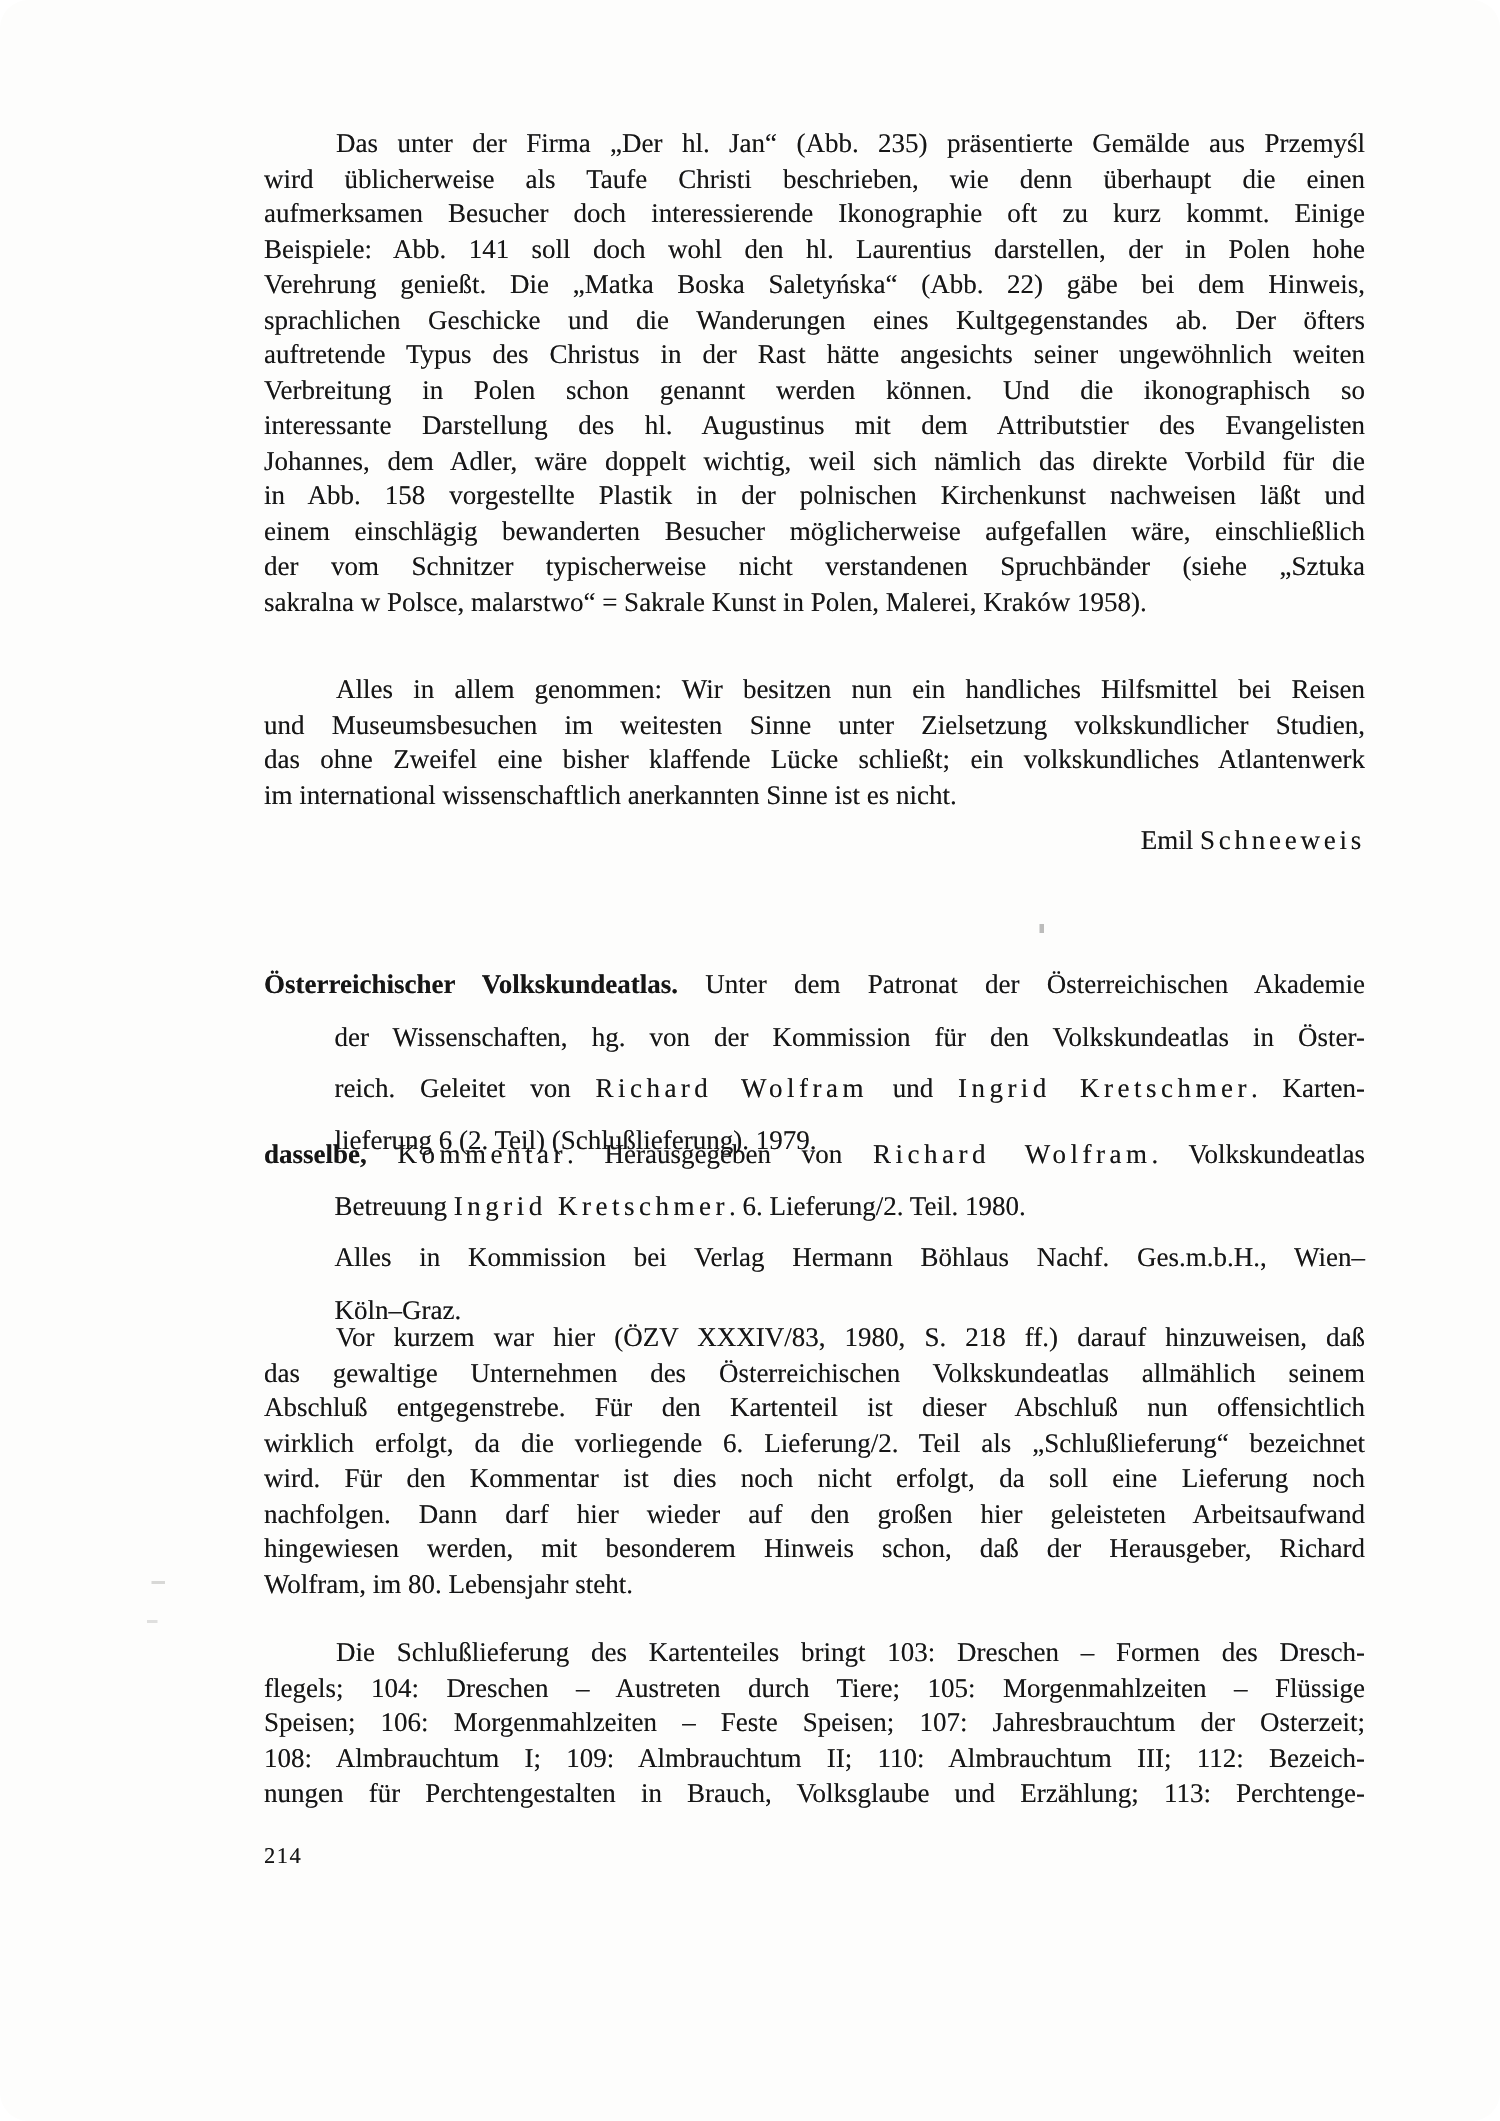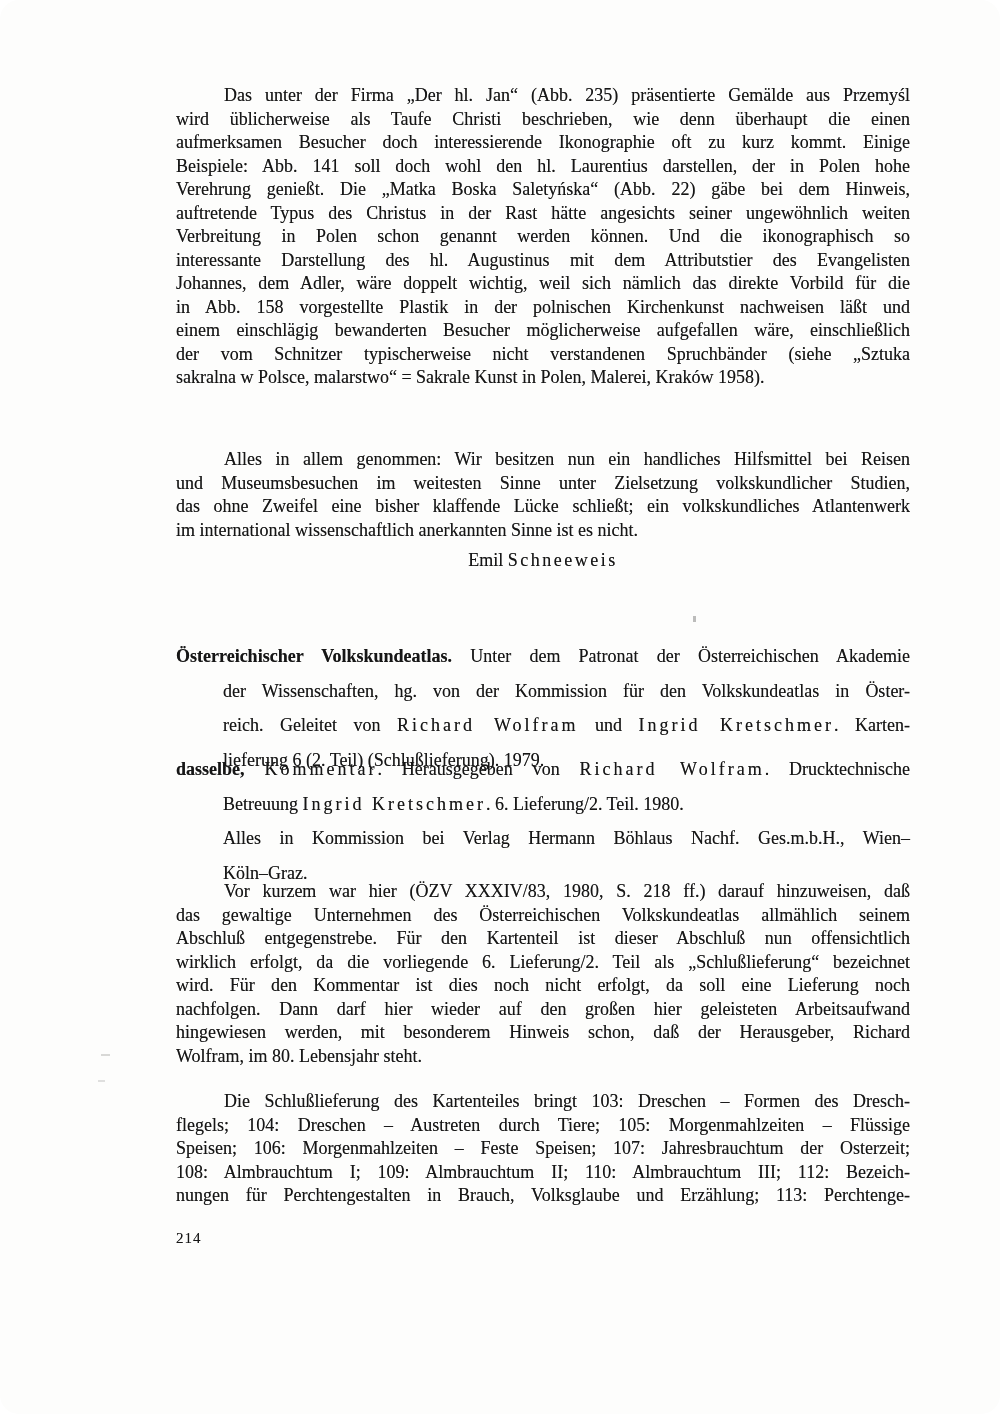--- a/index.html
+++ b/index.html
@@ -24,21 +24,21 @@
     line-height: 23.5px;
     text-shadow: 0 0 0.4px rgba(25,25,25,0.55);
   }
   .sec { position: absolute; left: 0; width: 734px; }
   .line { text-align: justify; text-align-last: justify; white-space: normal; }
   .line.end { text-align-last: left; }
   .ind { text-indent: 48px; }
   .hang { padding-left: 47px; box-sizing: border-box; margin-top: 11px; }
   .b { font-weight: bold; }
   .sp { letter-spacing: 3px; }
-  .signature { text-align: center; padding-right: 54px; }
+  .signature { text-align: right; padding-right: 54px; }
   .signature .sp { letter-spacing: 2.5px; }
   .pagenum {
     position: absolute;
     left: 176px; top: 1230px;
     font-size: 15px;
     letter-spacing: 1px;
     text-shadow: 0 0 0.4px rgba(25,25,25,0.55);
   }
   
   .artifact { position: absolute; background: #9a9a98; }
@@ -52,20 +52,21 @@
 <div class="page">
 
   <div class="textblock">
 
     <div class="sec" style="top:84px">
       <div class="line ind">Das unter der Firma „Der hl. Jan“ (Abb. 235) präsentierte Gemälde aus Przemyśl</div>
       <div class="line">wird üblicherweise als Taufe Christi beschrieben, wie denn überhaupt die einen</div>
       <div class="line">aufmerksamen Besucher doch interessierende Ikonographie oft zu kurz kommt. Einige</div>
       <div class="line">Beispiele: Abb. 141 soll doch wohl den hl. Laurentius darstellen, der in Polen hohe</div>
       <div class="line">Verehrung genießt. Die „Matka Boska Saletyńska“ (Abb. 22) gäbe bei dem Hinweis,</div>
+      <div class="line">sprachlichen Geschicke und die Wanderungen eines Kultgegenstandes ab. Der öfters</div>
       <div class="line">auftretende Typus des Christus in der Rast hätte angesichts seiner ungewöhnlich weiten</div>
       <div class="line">Verbreitung in Polen schon genannt werden können. Und die ikonographisch so</div>
       <div class="line">interessante Darstellung des hl. Augustinus mit dem Attributstier des Evangelisten</div>
       <div class="line">Johannes, dem Adler, wäre doppelt wichtig, weil sich nämlich das direkte Vorbild für die</div>
       <div class="line">in Abb. 158 vorgestellte Plastik in der polnischen Kirchenkunst nachweisen läßt und</div>
       <div class="line">einem einschlägig bewanderten Besucher möglicherweise aufgefallen wäre, einschließlich</div>
       <div class="line">der vom Schnitzer typischerweise nicht verstandenen Spruchbänder (siehe „Sztuka</div>
       <div class="line end">sakralna w Polsce, malarstwo“ = Sakrale Kunst in Polen, Malerei, Kraków 1958).</div>
     </div>
 
@@ -86,21 +87,21 @@
       </div>
       <div class="line hang">der Wissenschaften, hg. von der Kommission für den Volkskundeatlas in Öster-</div>
       <div class="line hang">
         <span>reich. Geleitet von </span><span class="sp">Richard Wolfram</span><span> und </span><span class="sp">Ingrid Kretschmer</span><span>. Karten-</span>
       </div>
       <div class="line hang end">lieferung 6 (2. Teil) (Schlußlieferung). 1979.</div>
     </div>
 
     <div class="sec" style="top:758px">
       <div class="line">
-        <span class="b">dasselbe,</span><span> </span><span class="sp">Kommentar</span><span>. Herausgegeben von </span><span class="sp">Richard Wolfram</span><span>. Drucktechnische</span>
+        <span class="b">dasselbe,</span><span> </span><span class="sp">Kommentar</span><span>. Herausgegeben von </span><span class="sp">Richard Wolfram</span><span>. Volkskundeatlas</span>
       </div>
       <div class="line hang end">
         <span>Betreuung </span><span class="sp">Ingrid Kretschmer</span><span>. 6. Lieferung/2. Teil. 1980.</span>
       </div>
       <div class="line hang">Alles in Kommission bei Verlag Hermann Böhlaus Nachf. Ges.m.b.H., Wien–</div>
       <div class="line hang end">Köln–Graz.</div>
     </div>
 
     <div class="sec" style="top:880px">
       <div class="line ind">Vor kurzem war hier (ÖZV XXXIV/83, 1980, S. 218 ff.) darauf hinzuweisen, daß</div>

